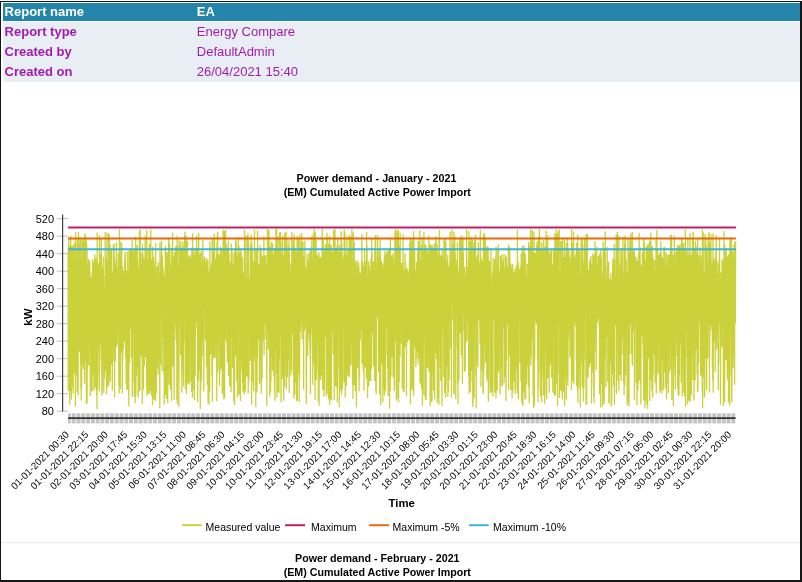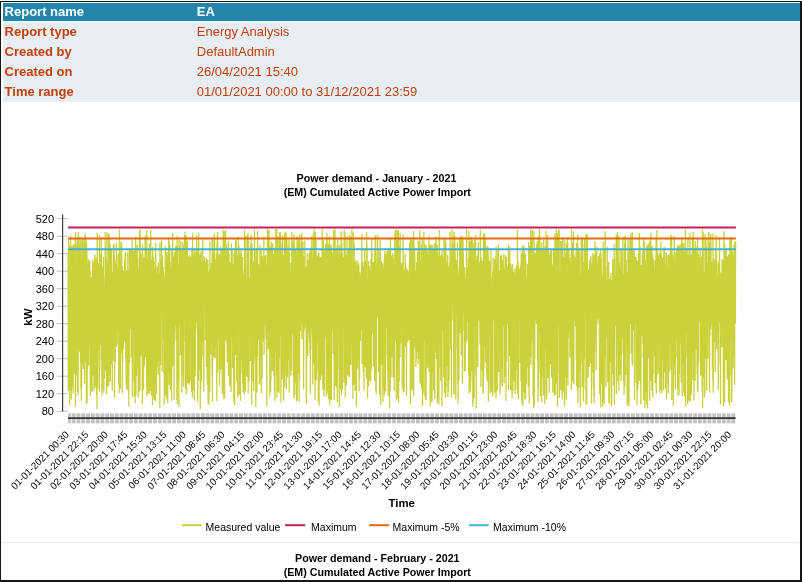--- a/index.html
+++ b/index.html
@@ -1,48 +1,44 @@
 <!DOCTYPE html>
 <html><head><meta charset="utf-8"><style>
   html,body{margin:0;padding:0;width:802px;height:582px;background:#fff;
     font-family:"Liberation Sans",sans-serif;}
   #page{position:absolute;left:0;top:0.5px;width:799px;height:578.5px;
     border-style:solid;border-color:#161616;
     border-width:1px 2px 2px 0.9px;background:#fff;overflow:hidden;}
   table{position:absolute;left:1.8px;top:1px;width:798.8px;border-collapse:collapse;
     font-size:13px;}
-  td{padding:0 0 0 1.8px;height:19.9px;background:#e9eef4;color:#c2410c;}
+  td{padding:0 0 0 1.8px;height:19.9px;background:#e9eef4;color:#a21caf;}
   td.lab{font-weight:bold;width:190.4px;}
   tr.hd td{background:#2385a9;color:#fff;font-weight:bold;height:18.5px;
     border-bottom:1.6px solid #fff;}
   svg{position:absolute;left:0;top:0;}
 </style></head>
 <body>
 <div id="page">
 <table>
  <tbody>
         <tr class="hd">
           <td class="lab">Report name</td>
           <td>EA</td>
         </tr>
  <tr>
           <td class="lab">Report type</td>
-          <td>Energy Analysis</td>
+          <td>Energy Compare</td>
         </tr>
  <tr>
           <td class="lab">Created by</td>
           <td>DefaultAdmin</td>
         </tr>
  <tr>
           <td class="lab">Created on</td>
           <td>26/04/2021 15:40</td>
-        </tr>
- <tr>
-          <td class="lab">Time range</td>
-          <td>01/01/2021 00:00 to 31/12/2021 23:59</td>
         </tr>
 </tbody>
     </table>
 <svg width="800" height="579" viewBox="0 0 800 579">
   <text x="375.5" y="180.4" text-anchor="middle" font-size="10.7" font-weight="bold">Power demand - January - 2021</text>
   <text x="376.3" y="194.2" text-anchor="middle" font-size="10.7" font-weight="bold">(EM) Cumulated Active Power Import</text>
 
   <text x="53" y="220.7" text-anchor="end" font-size="11" fill="#000">520</text>
       <text x="53" y="238.2" text-anchor="end" font-size="11" fill="#000">480</text>
       <text x="53" y="255.7" text-anchor="end" font-size="11" fill="#000">440</text>

